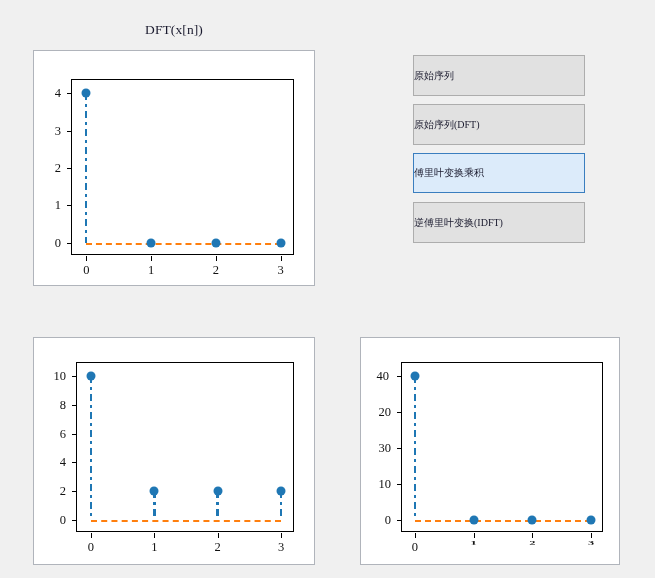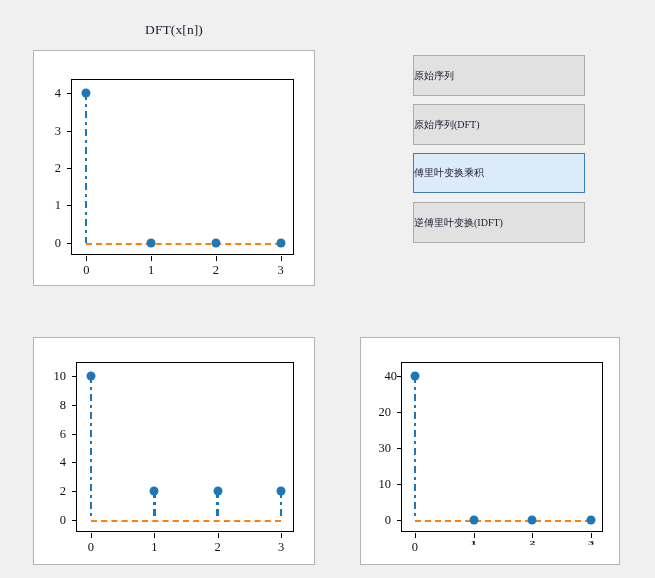--- a/index.html
+++ b/index.html
@@ -223,21 +223,21 @@
         </div>
     <div class="ytick" style="left: -5px; top: 157.34px;"></div>
         <div class="ytick-label" style="right: 211px; top: 157.34px; width: 34px;">0</div>
         <div class="ytick" style="left: -5px; top: 121.17px;"></div>
         <div class="ytick-label" style="right: 211px; top: 121.17px; width: 34px;">10</div>
         <div class="ytick" style="left: -5px; top: 85px;"></div>
         <div class="ytick-label" style="right: 211px; top: 85px; width: 34px;">30</div>
         <div class="ytick" style="left: -5px; top: 48.8298px;"></div>
         <div class="ytick-label" style="right: 211px; top: 48.8298px; width: 34px;">20</div>
         <div class="ytick" style="left: -5px; top: 12.6596px;"></div>
-        <div class="ytick-label" style="right: 205px; top: 12.6596px; width: 34px;">40</div>
+        <div class="ytick-label" style="right: 213px; top: 12.6596px; width: 34px;">40</div>
         <div class="xtick" style="left: 12.9186px; top: 170px;"></div>
         <div class="xtick-label" style="left: 12.9186px; top: 177px;">0</div>
         <div class="xtick" style="left: 71.6395px; top: 170px;"></div>
         <div class="xtick-label clipped" style="left: 71.6395px; top: 178px;">1</div>
         <div class="xtick" style="left: 130.36px; top: 170px;"></div>
         <div class="xtick-label clipped" style="left: 130.36px; top: 178px;">2</div>
         <div class="xtick" style="left: 189.081px; top: 170px;"></div>
         <div class="xtick-label clipped" style="left: 189.081px; top: 178px;">3</div>
       </div>
   </div>

